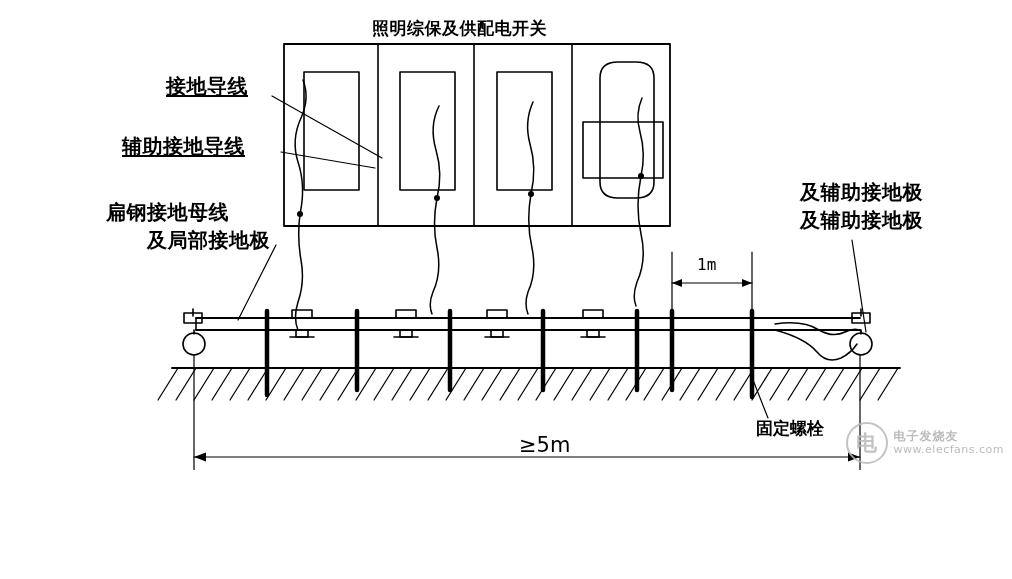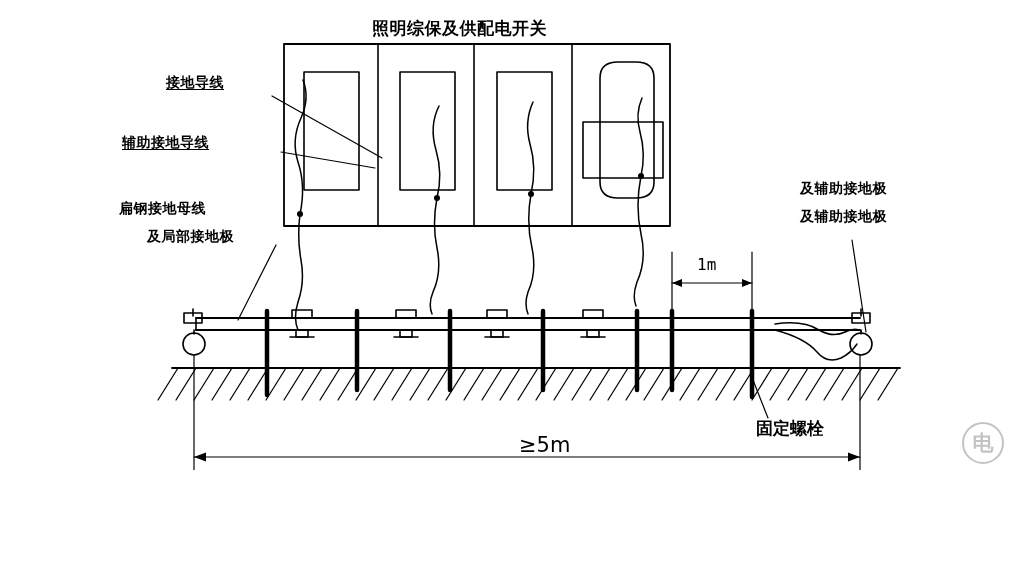--- a/index.html
+++ b/index.html
@@ -34,21 +34,21 @@
   }
   .lbl-underline {
     text-decoration: underline;
     text-underline-offset: 2px;
   }
   .t-title-top {
     font-size: 17px;
     letter-spacing: 0.5px;
   }
   .t-side {
-    font-size: 14px;
+    font-size: 20px;
     letter-spacing: 0.5px;
   }
   .t-dim {
     font-size: 16px;
     font-family: "DejaVu Sans Mono", "Liberation Mono", monospace;
     font-weight: normal;
   }
   .t-dim-big {
     font-size: 21px;
     font-family: "DejaVu Sans", sans-serif;
@@ -251,30 +251,34 @@
 
     </g>
   </svg>
 
   <div class="lbl t-title-top" style="left:372px; top:18px;">照明综保及供配电开关</div>
 
   <div class="lbl t-side lbl-underline" style="left:166px; top:74px;">接地导线</div>
 
   <div class="lbl t-side lbl-underline" style="left:122px; top:134px;">辅助接地导线</div>
 
-  <div class="lbl t-side" style="left:119px; top:200px;text-align:right;">扁钢接地母线</div>
+  <div class="lbl t-side" style="left:106px; top:200px;text-align:right;">扁钢接地母线</div>
   <div class="lbl t-side" style="left:107px; top:228px;margin-left:40px;">及局部接地极</div>
 
   <div class="lbl t-side" style="left:800px; top:180px;">及辅助接地极</div>
   <div class="lbl t-side" style="left:800px; top:208px;">及辅助接地极</div>
 
   <div class="lbl t-dim" style="left:697px; top:255px;">1m</div>
 
   <div class="lbl t-dim-big" style="left:492px; top:432px;">≥5m</div>
 
   <div class="lbl t-bolt" style="left:756px; top:418px;">固定螺栓</div>
 
 
   <div class="wm">
     <div class="wm-badge">电</div>
+    <div class="wm-text">
+      <span class="l1">电子发烧友</span>
+      <span class="l2">www.elecfans.com</span>
+    </div>
   </div>
 
 </div>
 
 </body></html>

